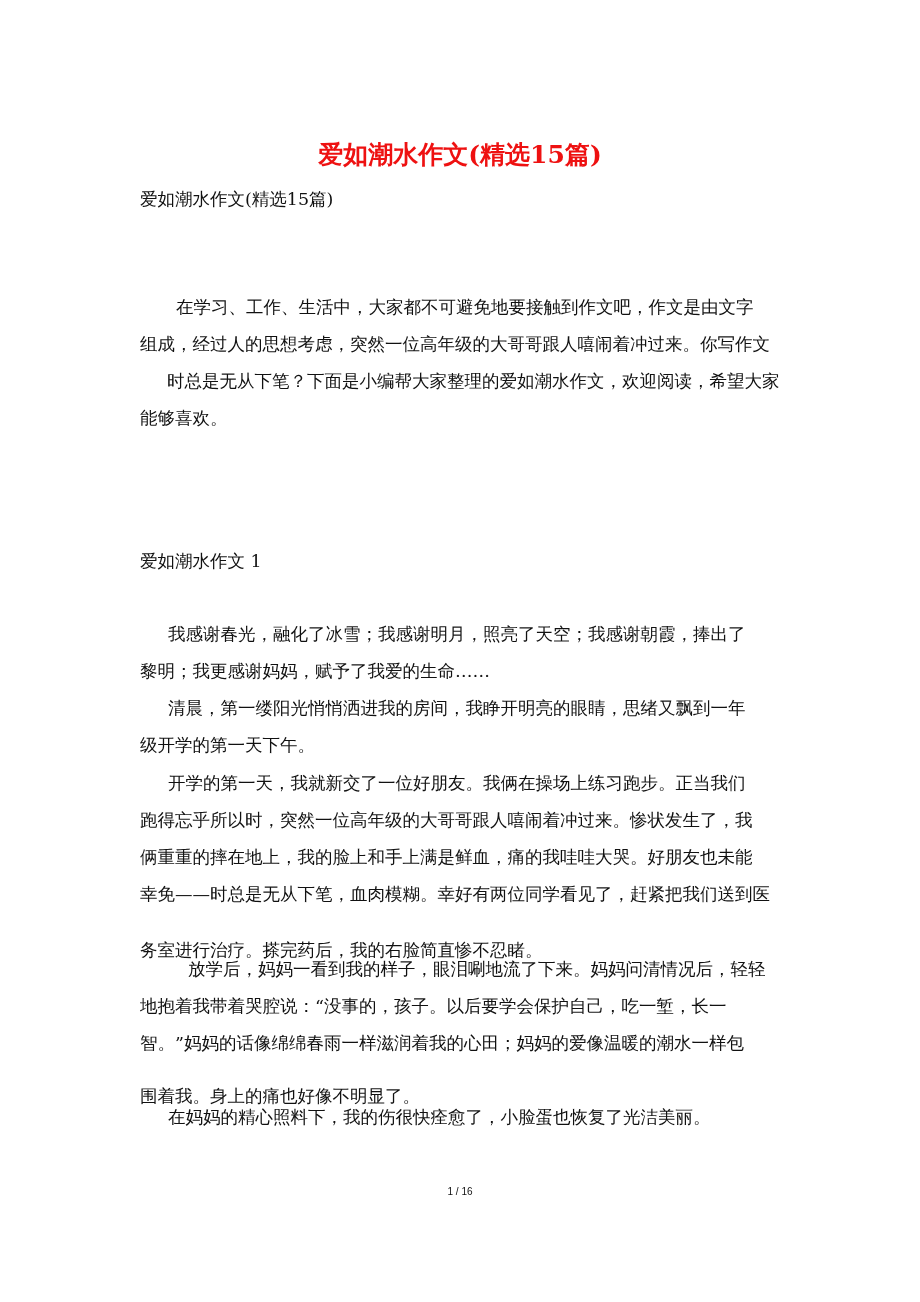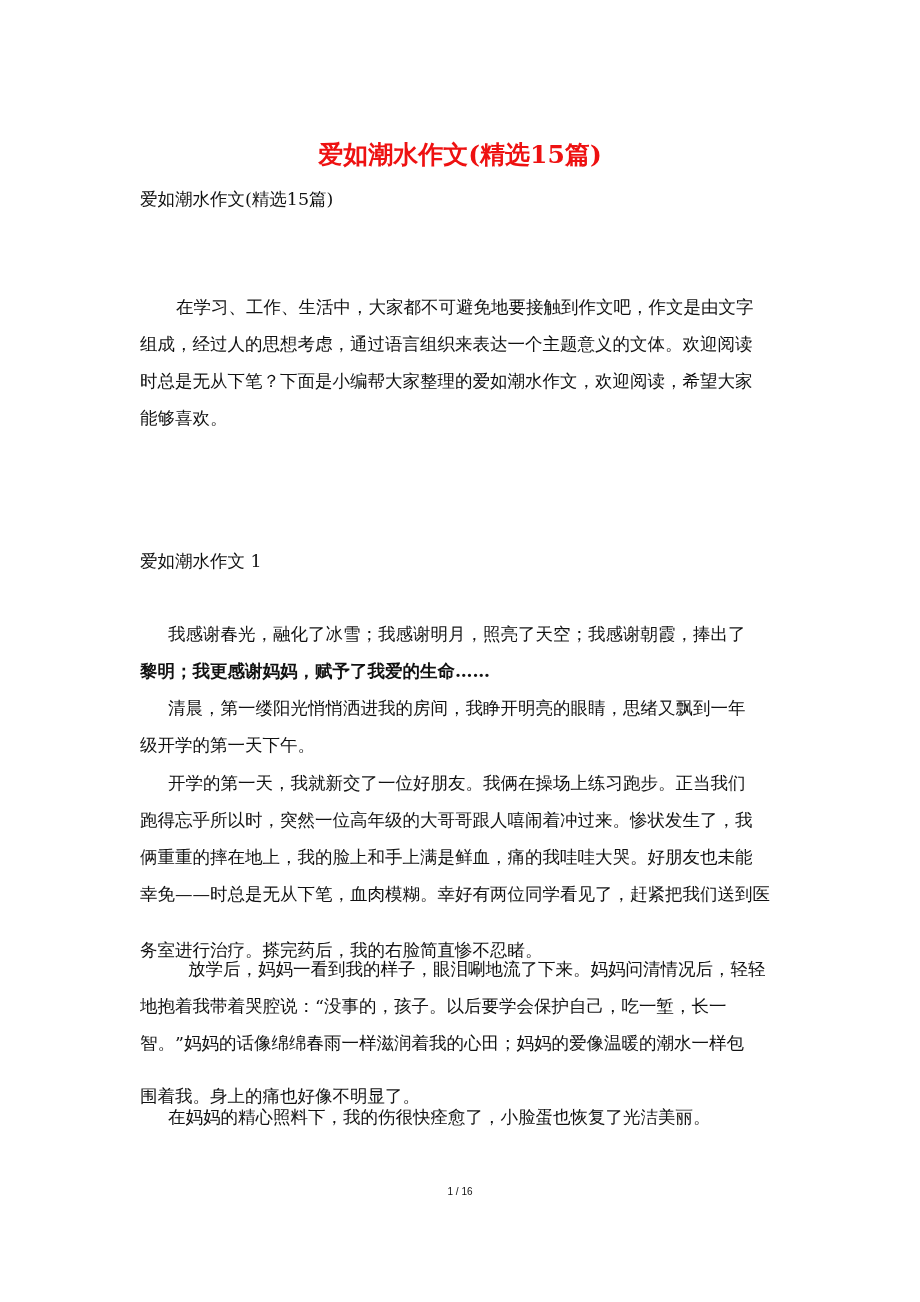--- a/index.html
+++ b/index.html
@@ -17,28 +17,28 @@
   </style>
 </head>
 <body>
 
 <div class="page">
   <div class="title">爱如潮水作文(精选15篇)</div>
 
   <div class="line" style="top:191px;">爱如潮水作文(精选15篇)</div>
 
   <div class="line intro-indent" style="top:299px;">在学习、工作、生活中，大家都不可避免地要接触到作文吧，作文是由文字</div>
-  <div class="line" style="top:336px;">组成，经过人的思想考虑，通过语言组织来表达一个主题意义的文体。欢迎阅读</div>
-  <div class="line" style="top:373px;">时总是无从下笔？下面是小编帮大家整理的爱如潮水作文，欢迎阅读，希望大家</div>
+  <div class="line" style="top:336px;">组成，经过人的思想考虑，突然一位高年级的大哥哥跟人嘻闹着冲过来。你写作文</div>
+  <div class="line" style="top:373px;margin-left:27px;">时总是无从下笔？下面是小编帮大家整理的爱如潮水作文，欢迎阅读，希望大家</div>
   <div class="line" style="top:410px;">能够喜欢。</div>
 
   <div class="line" style="top:553px;">爱如潮水作文 1</div>
 
   <div class="line indent" style="top:626px;">我感谢春光，融化了冰雪；我感谢明月，照亮了天空；我感谢朝霞，捧出了</div>
-  <div class="line" style="top:663px;font-weight:bold;">黎明；我更感谢妈妈，赋予了我爱的生命……</div>
+  <div class="line" style="top:663px;">黎明；我更感谢妈妈，赋予了我爱的生命……</div>
   <div class="line indent" style="top:700px;">清晨，第一缕阳光悄悄洒进我的房间，我睁开明亮的眼睛，思绪又飘到一年</div>
   <div class="line" style="top:737px;">级开学的第一天下午。</div>
   <div class="line indent" style="top:775px;">开学的第一天，我就新交了一位好朋友。我俩在操场上练习跑步。正当我们</div>
   <div class="line" style="top:812px;">跑得忘乎所以时，突然一位高年级的大哥哥跟人嘻闹着冲过来。惨状发生了，我</div>
   <div class="line" style="top:849px;">俩重重的摔在地上，我的脸上和手上满是鲜血，痛的我哇哇大哭。好朋友也未能</div>
   <div class="line" style="top:886px;">幸免——时总是无从下笔，血肉模糊。幸好有两位同学看见了，赶紧把我们送到医</div>
   <div class="line" style="top:923px;margin-top:19px;">务室进行治疗。搽完药后，我的右脸简直惨不忍睹。</div>
   <div class="line indent" style="top:961px;margin-left:20px;">放学后，妈妈一看到我的样子，眼泪唰地流了下来。妈妈问清情况后，轻轻</div>
   <div class="line" style="top:998px;">地抱着我带着哭腔说：“没事的，孩子。以后要学会保护自己，吃一堑，长一</div>
   <div class="line" style="top:1035px;">智。”妈妈的话像绵绵春雨一样滋润着我的心田；妈妈的爱像温暖的潮水一样包</div>

